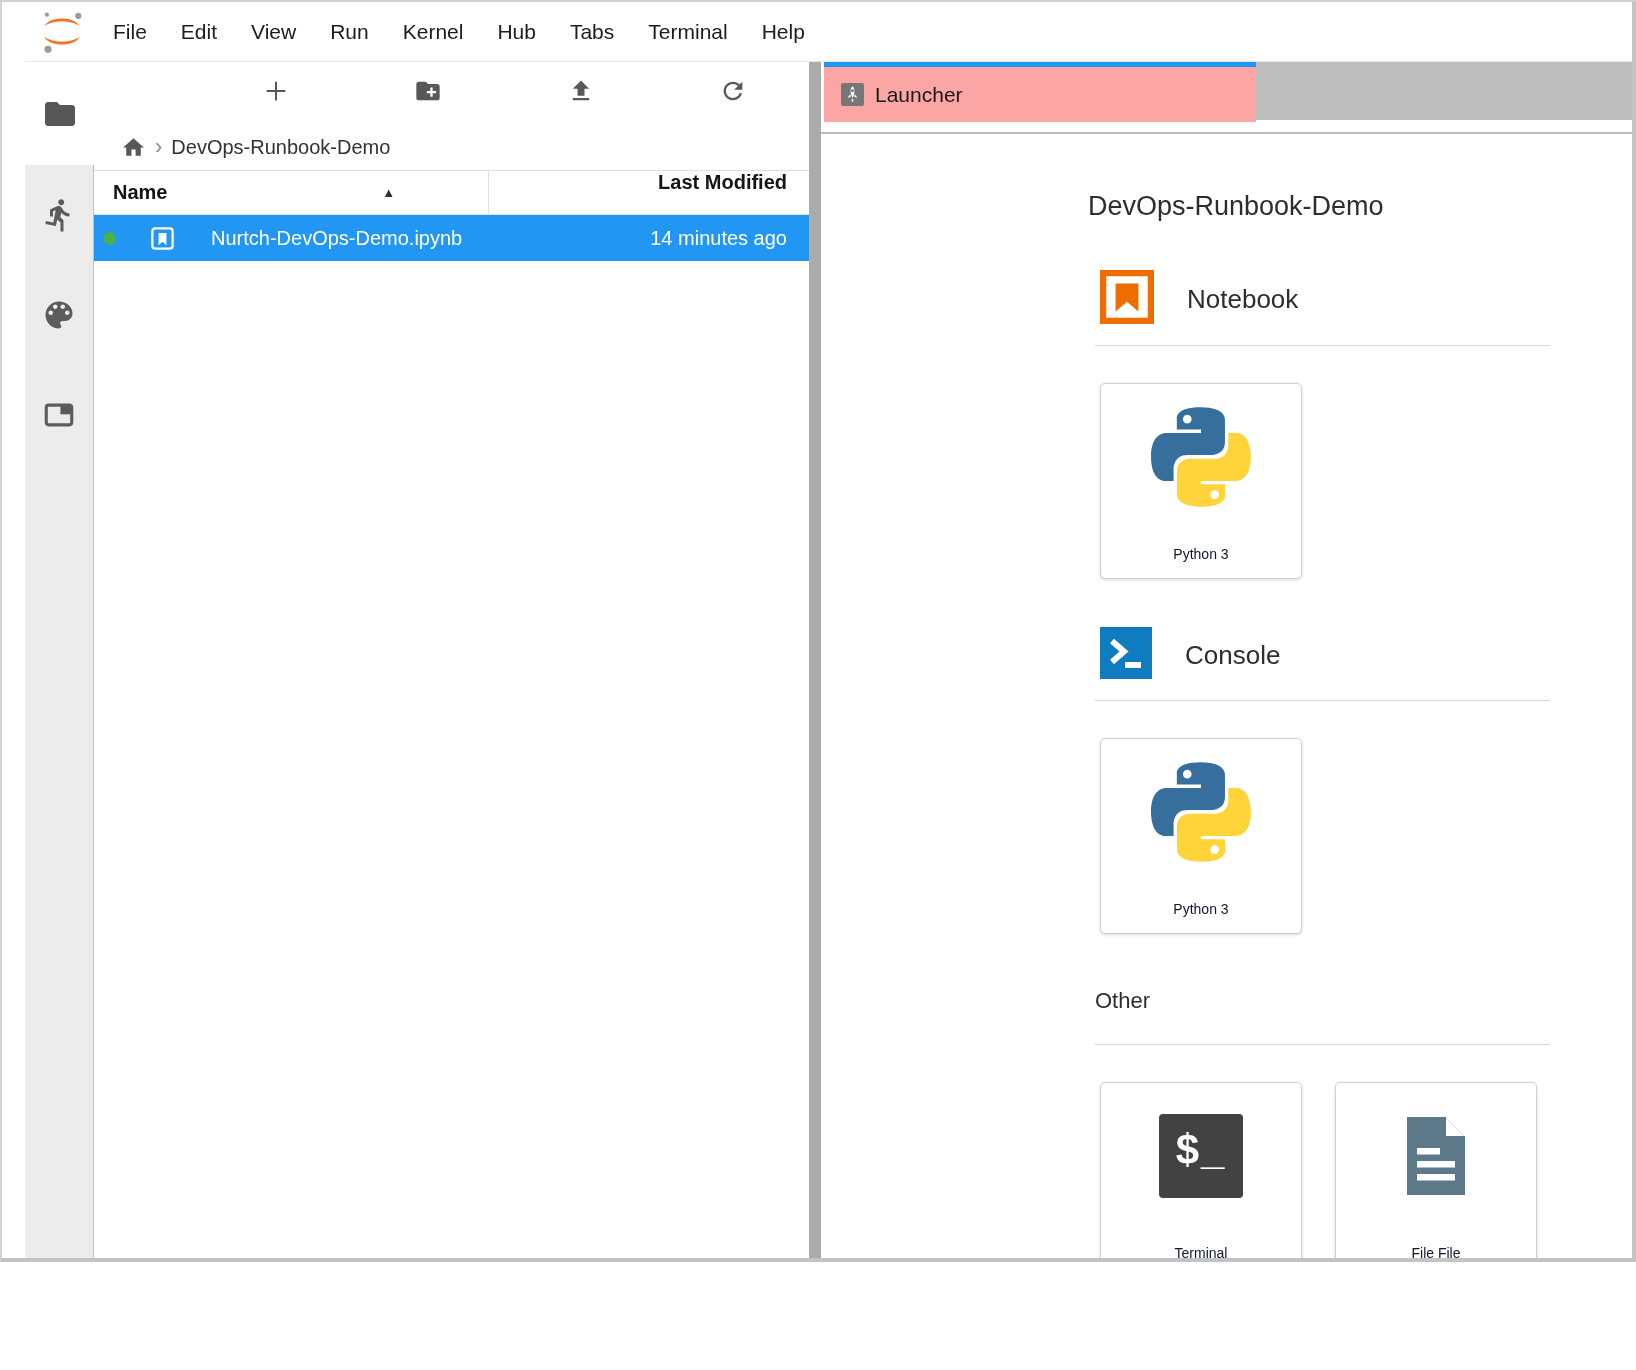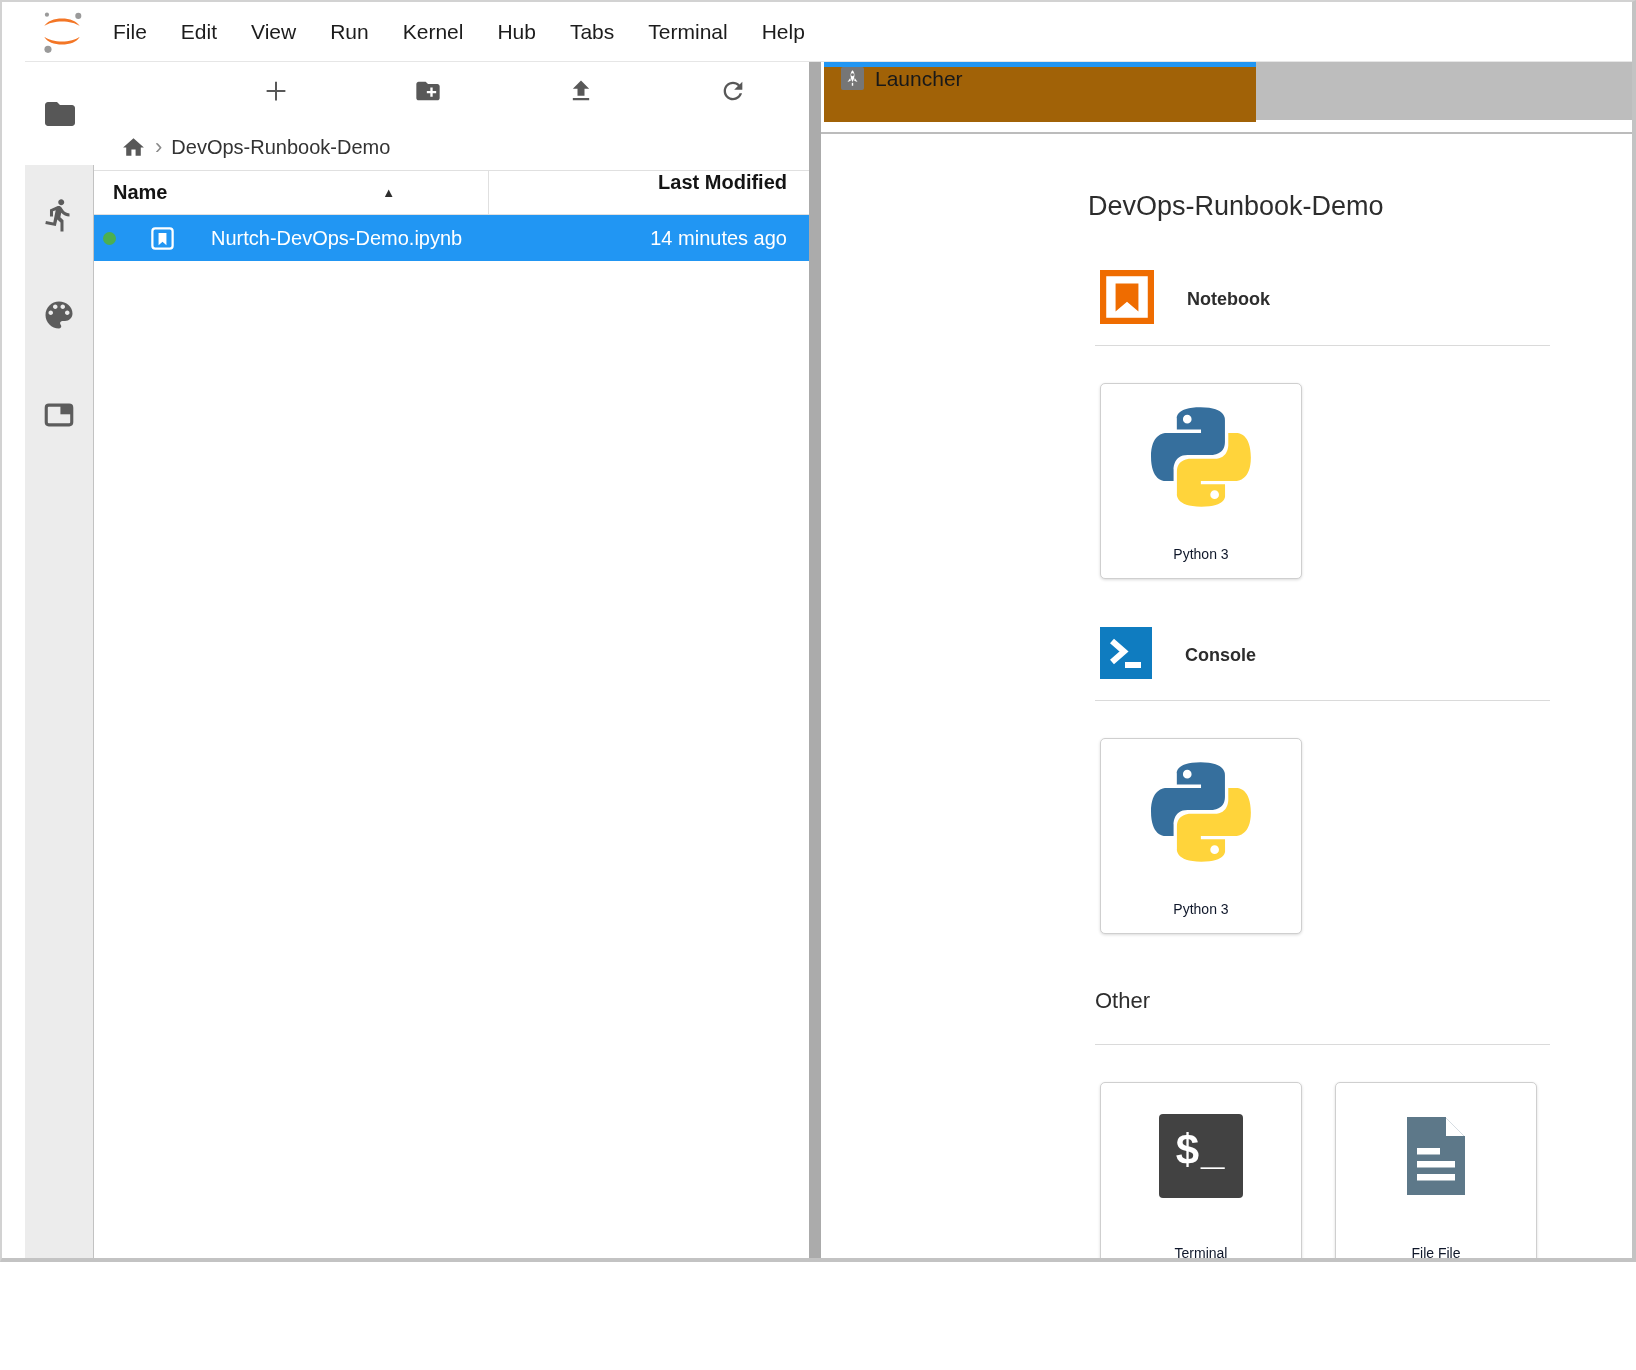--- a/index.html
+++ b/index.html
@@ -38,31 +38,31 @@
   .fb-row.selected{background:#2196f3;color:#fff;}
   .run-dot{width:13px;height:13px;border-radius:50%;background:#4caf50;margin-left:9px;flex:none;}
   .nb-file-icon{margin-left:11px;flex:none;display:flex;}
   .file-name{margin-left:13px;white-space:nowrap;}
   .file-modified{margin-left:auto;padding-right:22px;white-space:nowrap;}
   
   .splitter{width:12px;flex:none;background:#ababab;cursor:col-resize;}
   
   .main{flex:1;display:flex;flex-direction:column;background:#fff;min-width:0;}
   .tabbar{height:60px;flex:none;display:flex;align-items:stretch;}
-  .dock-tab{width:432px;margin-left:3px;background:#a16207;border-top:5px solid #2196f3;
-    display:flex;padding-left:17px;gap:11px;font-size:21px;color:#191919;cursor:pointer;}
+  .dock-tab{width:432px;margin-left:3px;background:#fca5a5;border-top:5px solid #2196f3;
+    display:flex;align-items:center;padding-left:17px;gap:11px;font-size:21px;color:#191919;cursor:pointer;}
   .rocket-badge{width:23px;height:23px;background:#767676;border-radius:2px;display:flex;
     align-items:center;justify-content:center;flex:none;}
   .tab-filler{flex:1;height:58px;background:#bdbdbd;}
   .tab-underline{height:12px;flex:none;border-bottom:2px solid #bcbcbc;}
   
   .launcher{flex:1;overflow:hidden;padding:0 82px 0 267px;}
   .launcher-title{margin-top:56px;font-size:27px;color:#2d2d2d;line-height:1.2;}
   .section-header{margin-top:48px;display:flex;align-items:center;gap:33px;padding-left:12px;}
-  .sec-label{font-size:18px;color:#2d2d2d;font-weight:bold;}
+  .sec-label{font-size:26px;color:#2d2d2d;}
   .other-label{margin-top:54px;font-size:22px;color:#2d2d2d;padding-left:7px;}
   .section-divider{margin-top:17px;margin-left:7px;border-bottom:1px solid #dadada;height:0;}
   .other-divider{margin-top:30px;}
   .cards-row{margin-top:37px;padding-left:12px;display:flex;gap:33px;}
   .card{width:202px;height:196px;border:1px solid #cfcfcf;border-radius:5px;background:#fff;
     box-shadow:0 1px 3px rgba(0,0,0,.15);display:flex;flex-direction:column;align-items:center;cursor:pointer;}
   .card-icon{margin-top:23px;width:100px;height:100px;display:flex;align-items:center;justify-content:center;}
   .card-label{margin-top:auto;margin-bottom:16px;font-size:14px;color:#0f172a;}
   .terminal-badge{width:84px;height:84px;background:#424242;border-radius:4px;display:flex;
     align-items:center;justify-content:center;}

